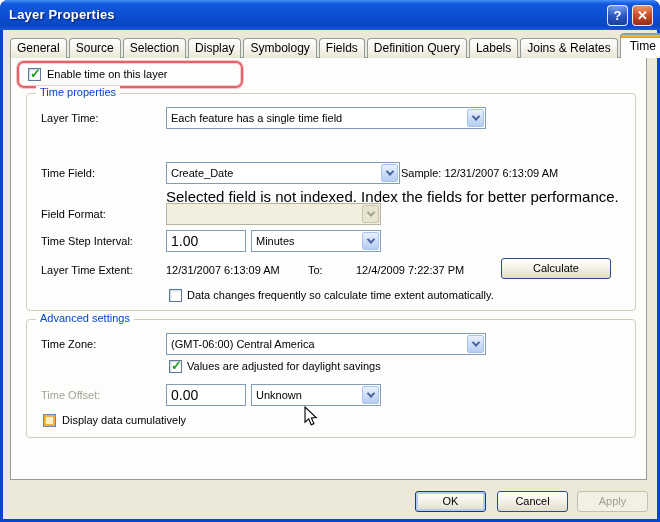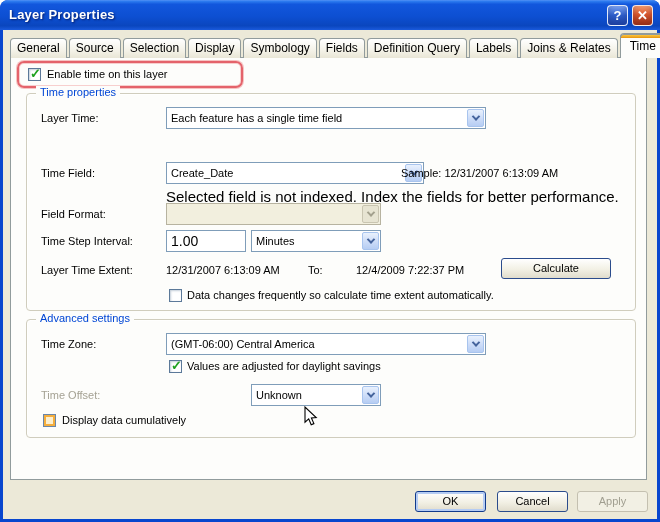--- a/index.html
+++ b/index.html
@@ -110,21 +110,21 @@
 
       <span class="lbl" style="left:30px; top:54px;">Layer Time:</span>
       <div class="combo" style="left:155px; top:49px; width:320px;">
         <span class="combo-text">Each feature has a single time field</span>
         <span class="combo-btn">
             <i class="chev"></i>
           </span>
       </div>
 
       <span class="lbl" style="left:30px; top:109px;">Time Field:</span>
-      <div class="combo" style="left:155px; top:104px; width:258px;">
+      <div class="combo" style="left:155px; top:104px; width:234px;">
         <span class="combo-text">Create_Date</span>
         <span class="combo-btn">
             <i class="chev"></i>
           </span>
       </div>
       <span class="lbl" style="left:390px; top:109px;">Sample: 12/31/2007 6:13:09 AM</span>
       <span class="note" style="left:155px; top:130px;">Selected field is not indexed. Index the fields for better performance.</span>
 
       <span class="lbl" style="left:30px; top:150px;">Field Format:</span>
       <div class="combo disabled" style="left:155px; top:145px; width:215px;">
@@ -161,20 +161,21 @@
         <span class="combo-text">(GMT-06:00) Central America</span>
         <span class="combo-btn">
             <i class="chev"></i>
           </span>
       </div>
 
       <div class="cb checked" style="left:158px; top:302px;"></div>
       <span class="lbl" style="left:176px; top:302px;">Values are adjusted for daylight savings</span>
 
       <span class="lbl disabled" style="left:30px; top:331px;">Time Offset:</span>
+      <input class="textbox" style="left: 155px; top: 326px; width: 80px;" value="0.00">
       <div class="combo" style="left:240px; top:326px; width:130px;">
         <span class="combo-text">Unknown</span>
         <span class="combo-btn">
             <i class="chev"></i>
           </span>
       </div>
 
       <div class="cb hover-glow" style="left:32px; top:356px;"></div>
       <span class="lbl" style="left:51px; top:356px;">Display data cumulatively</span>
 

